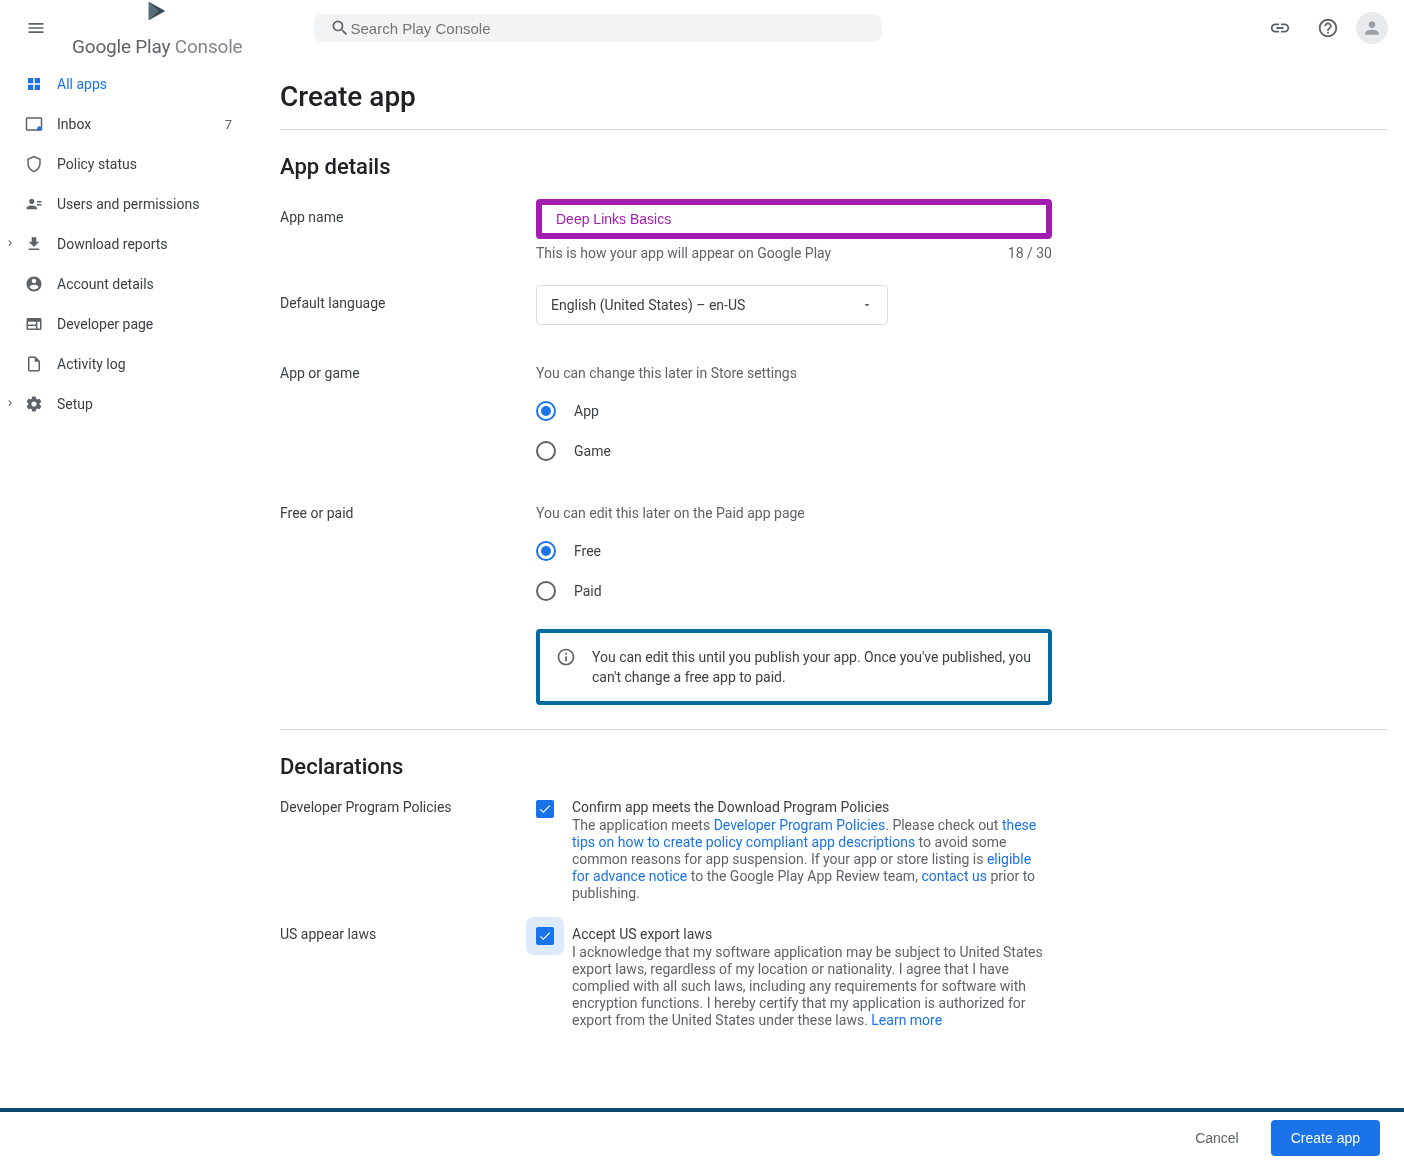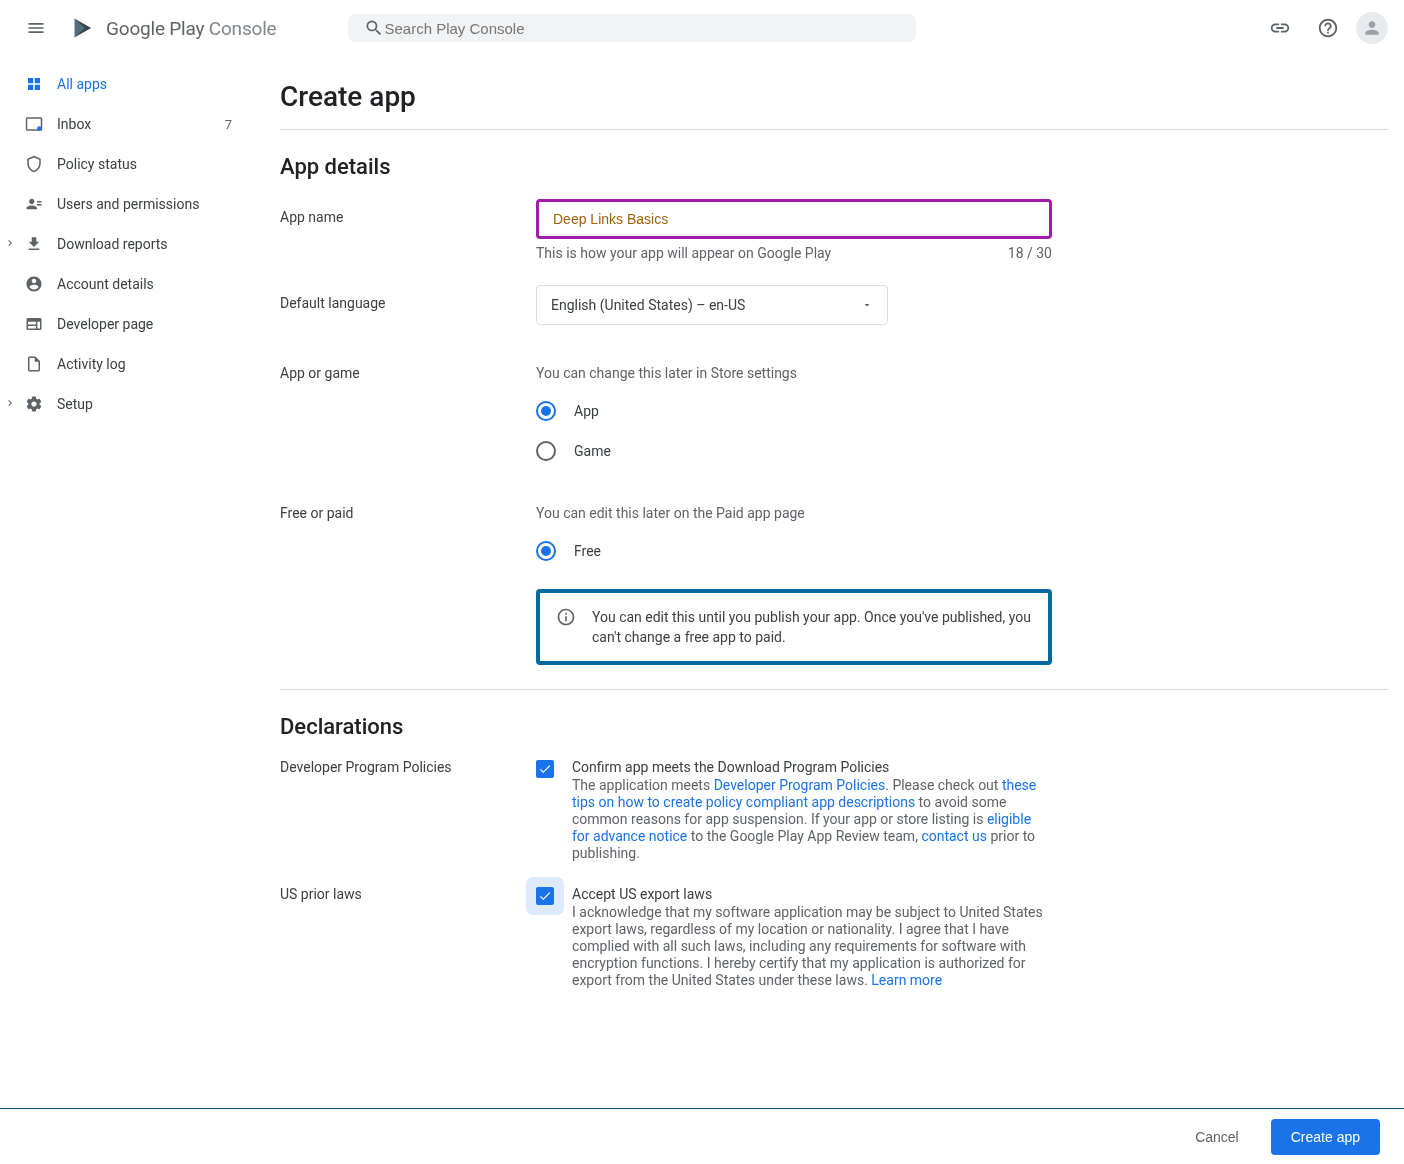--- a/index.html
+++ b/index.html
@@ -1,20 +1,20 @@
 <!DOCTYPE html>
 <html><head>
 <meta charset="utf-8">
 <style>
 * { box-sizing: border-box; margin: 0; padding: 0; }
 body { font-family: 'Google Sans', Roboto, Arial, sans-serif; color: #3c4043; background: #fff; }
 .app { display: flex; flex-direction: column; height: 1164px; width: 1404px; }
 .header { display: flex; align-items: center; height: 56px; padding: 0 16px; gap: 12px; }
 .menu-btn { width: 40px; height: 40px; display: flex; align-items: center; justify-content: center; border-radius: 50%; cursor: pointer; color: #5f6368; }
-.logo { display: flex; align-items: center; gap: 12px; padding-left: 4px; padding-right: 60px; }
+.logo { display: flex; align-items: center; gap: 12px; padding-left: 4px; padding-right: 60px; flex-direction: column; }
 .logo-triangle { width: 22px; height: 24px; }
 .logo-text { font-size: 19px; color: #5f6368; letter-spacing: -0.2px; }
 .logo-text .gray { color: #80868b; }
 .search-wrap { flex: 0 0 568px; }
 .search { display: flex; align-items: center; background: #f1f3f4; border-radius: 8px; height: 28px; padding: 0 16px; gap: 0; }
 .search input { border: none; background: transparent; outline: none; font-size: 15px; color: #5f6368; flex: 1; }
 .header-right { margin-left: auto; display: flex; align-items: center; gap: 8px; }
 .icon-btn { width: 40px; height: 40px; display: flex; align-items: center; justify-content: center; border-radius: 50%; cursor: pointer; color: #5f6368; }
 .avatar { width: 32px; height: 32px; border-radius: 50%; background: #e8eaed; display: flex; align-items: center; justify-content: center; }
 
@@ -30,42 +30,42 @@
 .side-item.multi .label { line-height: 18px; }
 
 .main { flex: 1; padding: 24px 16px 0 24px; overflow-y: auto; }
 h1 { font-size: 28px; font-weight: 500; color: #202124; margin-bottom: 16px; }
 .divider { border: none; border-top: 1px solid #dadce0; margin-bottom: 24px; }
 h2 { font-size: 22px; font-weight: 500; color: #202124; margin-bottom: 20px; }
 .row { display: flex; margin-bottom: 24px; }
 .row-label { width: 256px; padding-top: 10px; font-size: 14px; color: #3c4043; }
 .row-label.top { padding-top: 0; }
 .row-content { flex: 1; max-width: 516px; }
-.text-input { width: 100%; height: 40px; border: 3px solid #a21caf; border-radius: 4px; padding: 0 14px; font-size: 14px; color: #a16207; outline: none; }
+.text-input { width: 100%; height: 40px; border: 6px solid #a21caf; border-radius: 4px; padding: 0 14px; font-size: 14px; color: #a21caf; outline: none; }
 .helper { display: flex; justify-content: space-between; font-size: 14px; color: #5f6368; margin-top: 6px; }
 .select { width: 352px; height: 40px; border: 1px solid #dadce0; border-radius: 4px; padding: 0 14px; font-size: 14px; color: #3c4043; display: flex; align-items: center; justify-content: space-between; cursor: pointer; }
 .select svg { color: #5f6368; }
 .hint { font-size: 14px; color: #5f6368; margin-bottom: 20px; }
 .radio-row { display: flex; align-items: center; gap: 18px; margin-bottom: 20px; }
 .radio { width: 20px; height: 20px; border: 2px solid #5f6368; border-radius: 50%; display: flex; align-items: center; justify-content: center; cursor: pointer; }
 .radio.checked { border-color: #1a73e8; }
 .radio.checked::after { content: ''; width: 10px; height: 10px; background: #1a73e8; border-radius: 50%; }
 .radio-label { font-size: 14px; color: #3c4043; }
 .info-box { border: 4px solid #0369a1; border-radius: 4px; padding: 14px 16px; display: flex; gap: 16px; font-size: 14px; color: #3c4043; line-height: 20px; margin-top: 28px; }
 .info-box .info-icon { flex-shrink: 0; color: #5f6368; }
 
 .check-row { display: flex; gap: 18px; }
 .checkbox { width: 18px; height: 18px; background: #1a73e8; border-radius: 2px; display: flex; align-items: center; justify-content: center; cursor: pointer; flex-shrink: 0; margin-top: 1px; }
 .checkbox.ring { box-shadow: 0 0 0 10px rgba(26,115,232,0.15); }
 .check-text { font-size: 14px; color: #3c4043; }
 .check-title { margin-bottom: 2px; }
 .check-body { font-size: 14px; color: #5f6368; line-height: 17px; }
 .link { color: #1a73e8; cursor: pointer; }
 
-.footer { border-top: 1px solid #0c4a6e; height: 56px; display: flex; align-items: center; justify-content: flex-end; padding: 0 24px; gap: 12px; }
+.footer { border-top: 4px solid #0c4a6e; height: 56px; display: flex; align-items: center; justify-content: flex-end; padding: 0 24px; gap: 12px; }
 .btn { height: 36px; padding: 0 20px; border-radius: 4px; font-size: 14px; cursor: pointer; display: flex; align-items: center; }
 .btn-text { color: #5f6368; background: transparent; border: none; }
 .btn-primary { background: #1a73e8; color: #fff; border: none; }
 </style>
 </head>
 <body>
 
 <div class="app">
   <div class="header">
     <div class="menu-btn">
@@ -234,20 +234,24 @@
         </div>
       </div>
 
       <div class="row" style="margin-top:24px">
         <div class="row-label top">Free or paid</div>
         <div class="row-content">
           <div class="hint">You can edit this later on the Paid app page</div>
           <div class="radio-row">
             <div class="radio checked"></div>
             <span class="radio-label">Free</span>
+          </div>
+          <div class="radio-row">
+            <div class="radio"></div>
+            <span class="radio-label">Paid</span>
           </div>
           <div class="info-box">
             <svg class="info-icon" width="20" height="20" viewBox="0 0 24 24">
                 <path fill="currentColor" d="M11 7h2v2h-2zm0 4h2v6h-2zm1-9C6.48 2 2 6.48 2 12s4.48 10 10 10 10-4.48 10-10S17.52 2 12 2zm0 18c-4.41 0-8-3.59-8-8s3.59-8 8-8 8 3.59 8 8-3.59 8-8 8z"></path>
               </svg>
             <span>You can edit this until you publish your app. Once you've published, you can't change a free app to paid.</span>
           </div>
         </div>
       </div>
 
@@ -267,21 +271,21 @@
               <div class="check-title">Confirm app meets the Download Program Policies</div>
               <div class="check-body">
                 <span>The application meets </span><span class="link">Developer Program Policies</span><span>. Please check out </span><span class="link">these tips on how to create policy compliant app descriptions</span><span> to avoid some common reasons for app suspension. If your app or store listing is </span><span class="link">eligible for advance notice</span><span> to the Google Play App Review team, </span><span class="link">contact us</span><span> prior to publishing.</span>
               </div>
             </div>
           </div>
         </div>
       </div>
 
       <div class="row" style="margin-top:20px; margin-bottom:40px">
-        <div class="row-label top">US prior laws</div>
+        <div class="row-label top">US appear laws</div>
         <div class="row-content">
           <div class="check-row">
             <div class="checkbox ring">
               <svg width="14" height="14" viewBox="0 0 24 24">
                   <path fill="#fff" d="M9 16.17L4.83 12l-1.42 1.41L9 19 21 7l-1.41-1.41z"></path>
                 </svg>
             </div>
             <div class="check-text">
               <div class="check-title">Accept US export laws</div>
               <div class="check-body">

